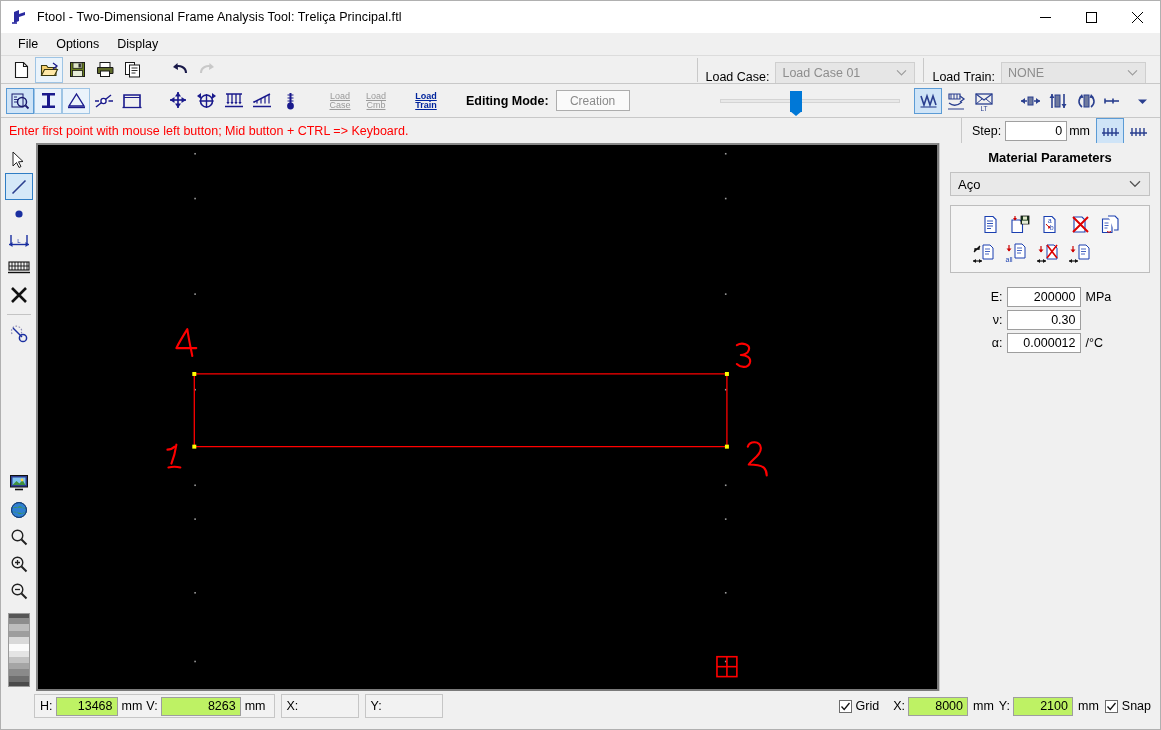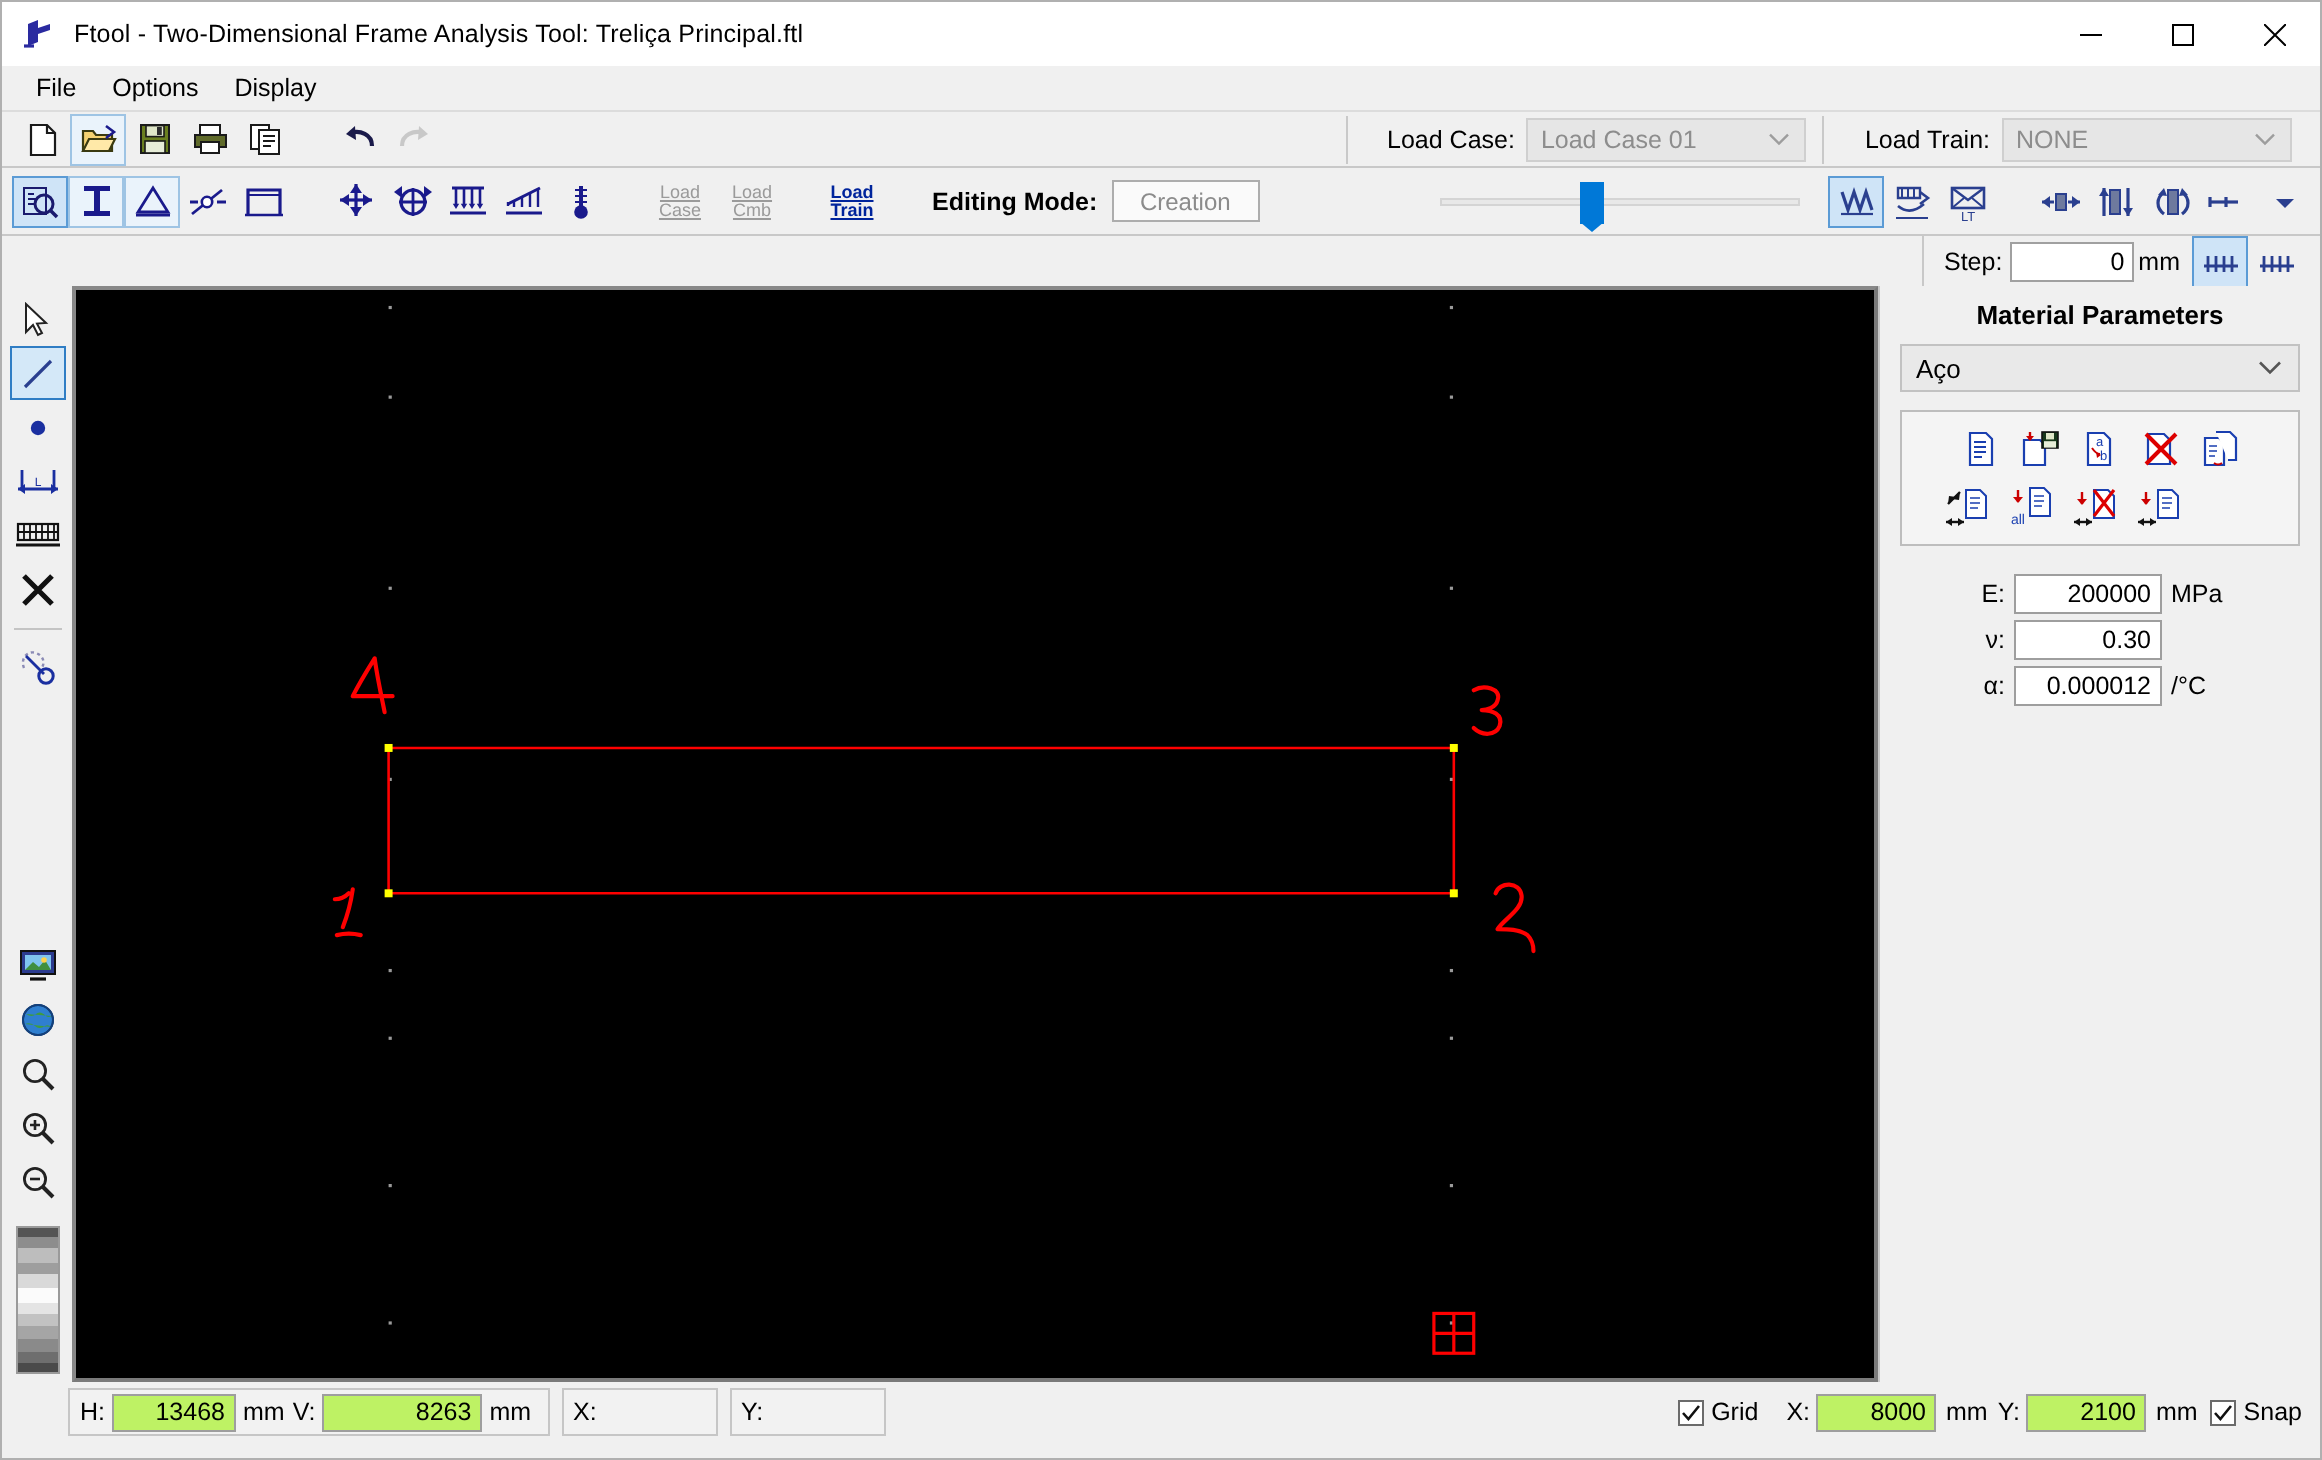--- a/index.html
+++ b/index.html
@@ -51,21 +51,21 @@
 
   .editmode-label { font-size:12.5px; font-weight:bold; margin-left:22px;
                     margin-right:7px; }
   .editmode-box { width:74px; height:21px; border:1px solid #adadad;
                   background:#fafafa; color:#8b8b8b; font-size:12px;
                   display:flex; align-items:center; justify-content:center; }
 
   
   .lc-group { position:absolute; right:0; top:0; height:28px; display:flex;
               align-items:center; }
-  .lc-block { display:flex; align-items:center; height:28px; padding:0 8px;margin-left:12px; }
+  .lc-block { display:flex; align-items:flex-end; height:28px; padding:0 8px; }
   .lc-label { font-size:12.5px; margin-right:6px; }
   .combo-dis { height:22px; background:#e6e6e6; border:1px solid #cfcfcf;
                color:#8d8d8d; font-size:12.5px; display:flex; align-items:center;
                padding-left:6px; position:relative; }
   .combo-dis .chev { position:absolute; right:7px; top:50%;
                      transform:translateY(-55%); }
   .vdiv { width:1px; height:24px; background:#c9c9c9; }
 
   
   .slider-wrap { position:relative; width:180px; height:22px; display:flex;
@@ -439,20 +439,21 @@
       </div>
       <div class="tb-btn">
         <svg width="11" height="7" viewBox="0 0 11 7">
             <path d="M1 1.5 L5.5 6 L10 1.5 Z" fill="#2a3f8f"></path>
           </svg>
       </div>
     </div>
   </div>
 
   <div class="hintbar">
+    <span class="hint-text">Enter first point with mouse left button; Mid button + CTRL =&gt; Keyboard.</span>
     <div class="step-panel">
       <span class="step-label">Step:</span>
       <div class="num-field" style="width:62px">0</div>
       <span class="unit">mm</span>
       <div class="tb-btn active">
         <svg width="19" height="11" viewBox="0 0 19 11">
           <path d="M1 7 h17" stroke="#2a3f8f" stroke-width="1.5"></path>
           <path d="M3 2 v8 M7 2 v8 M11 2 v8 M15 2 v8" stroke="#2a3f8f" stroke-width="1.4"></path>
         </svg>
       </div>

